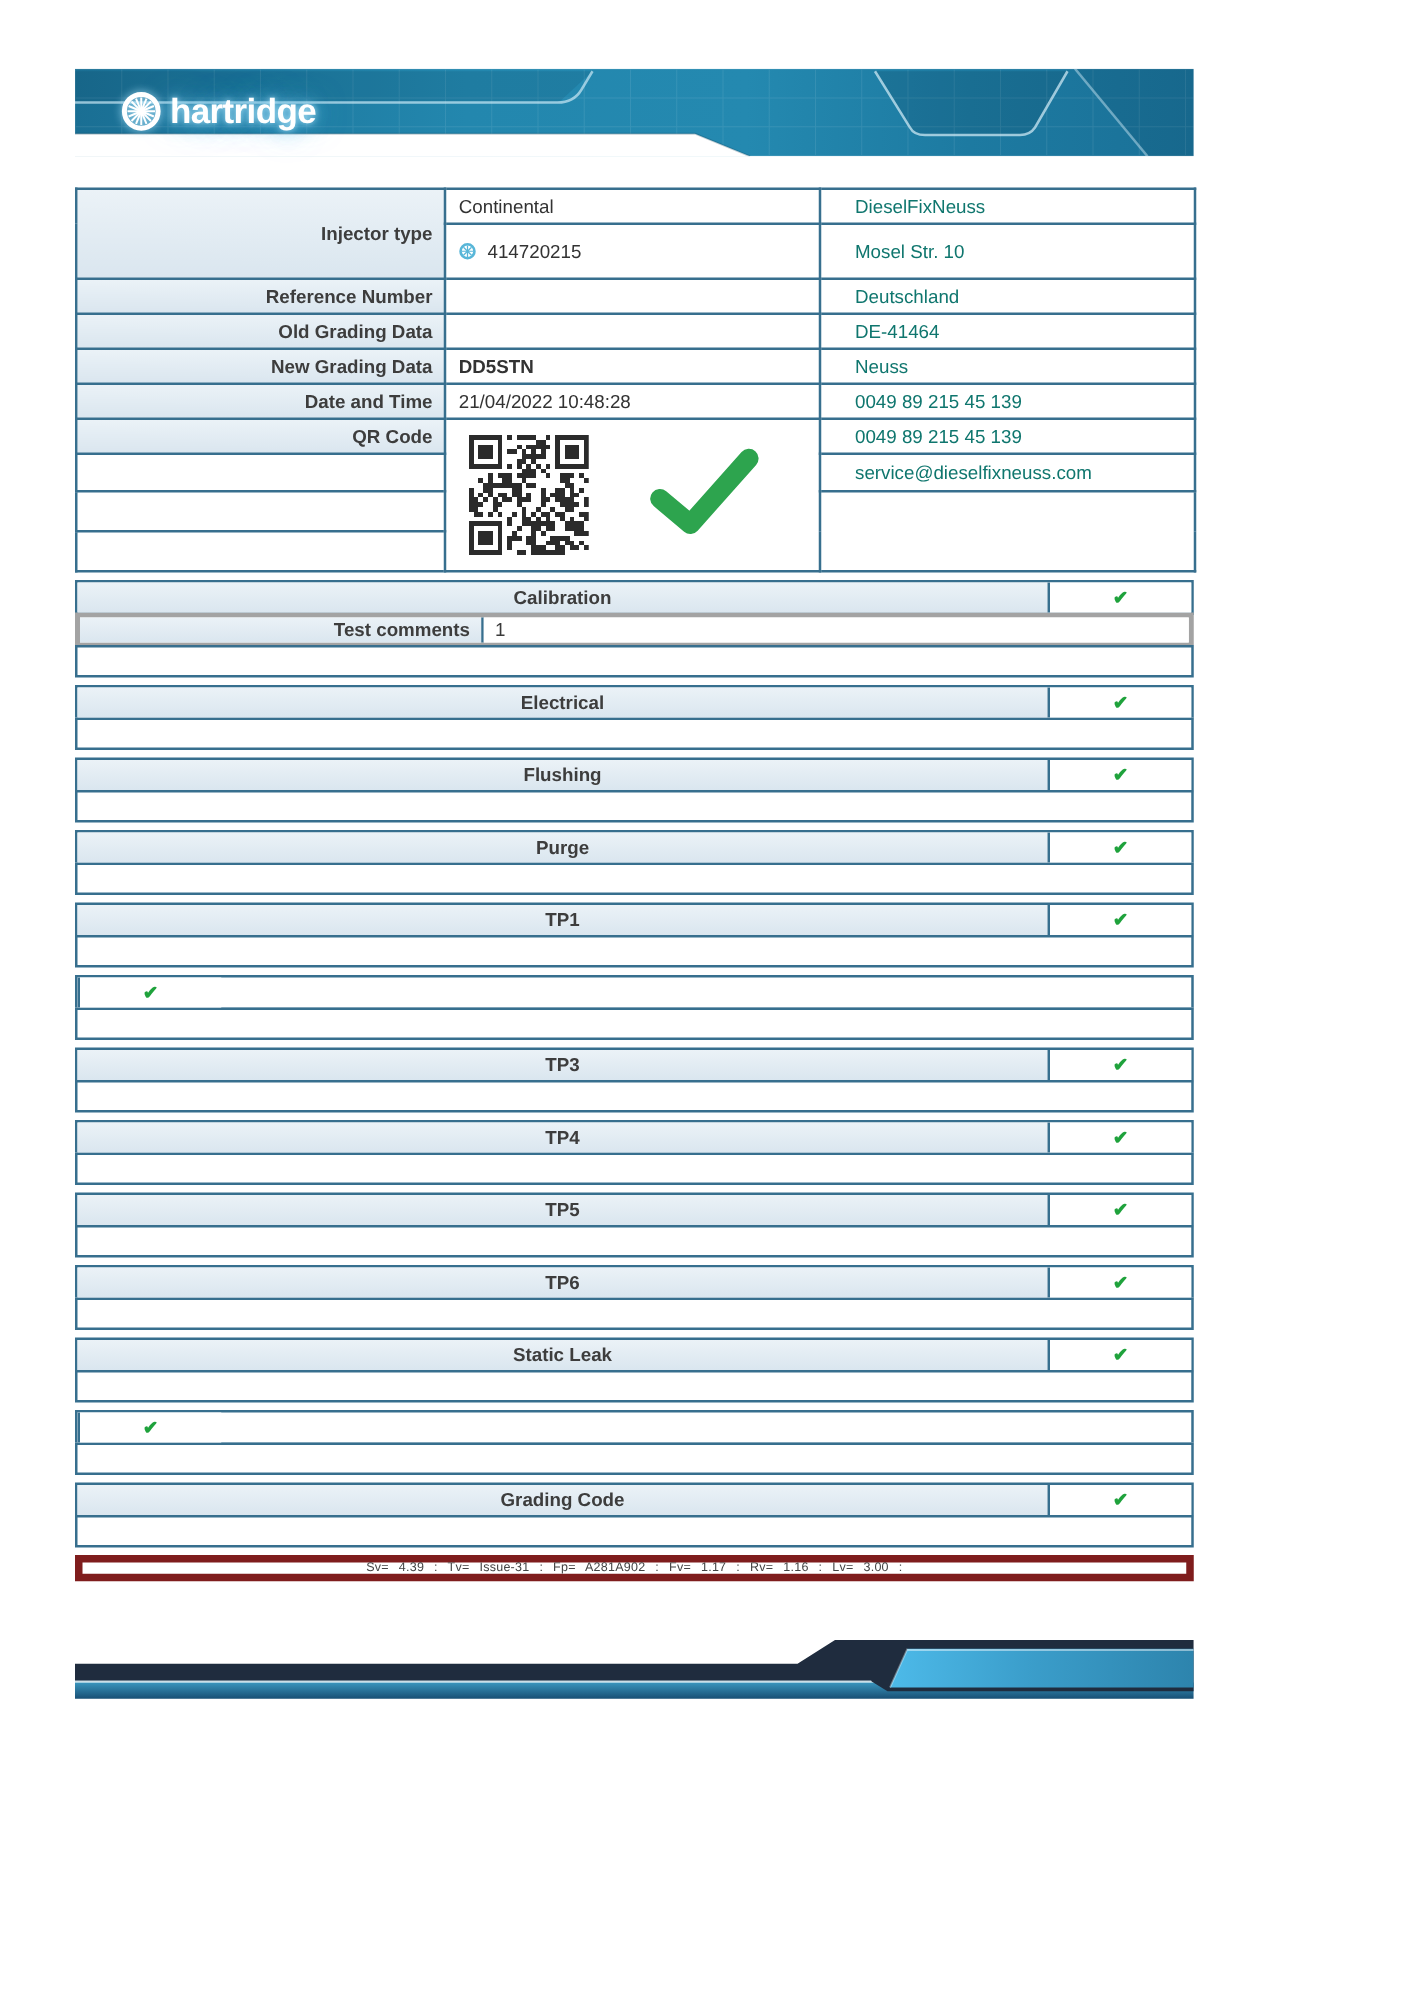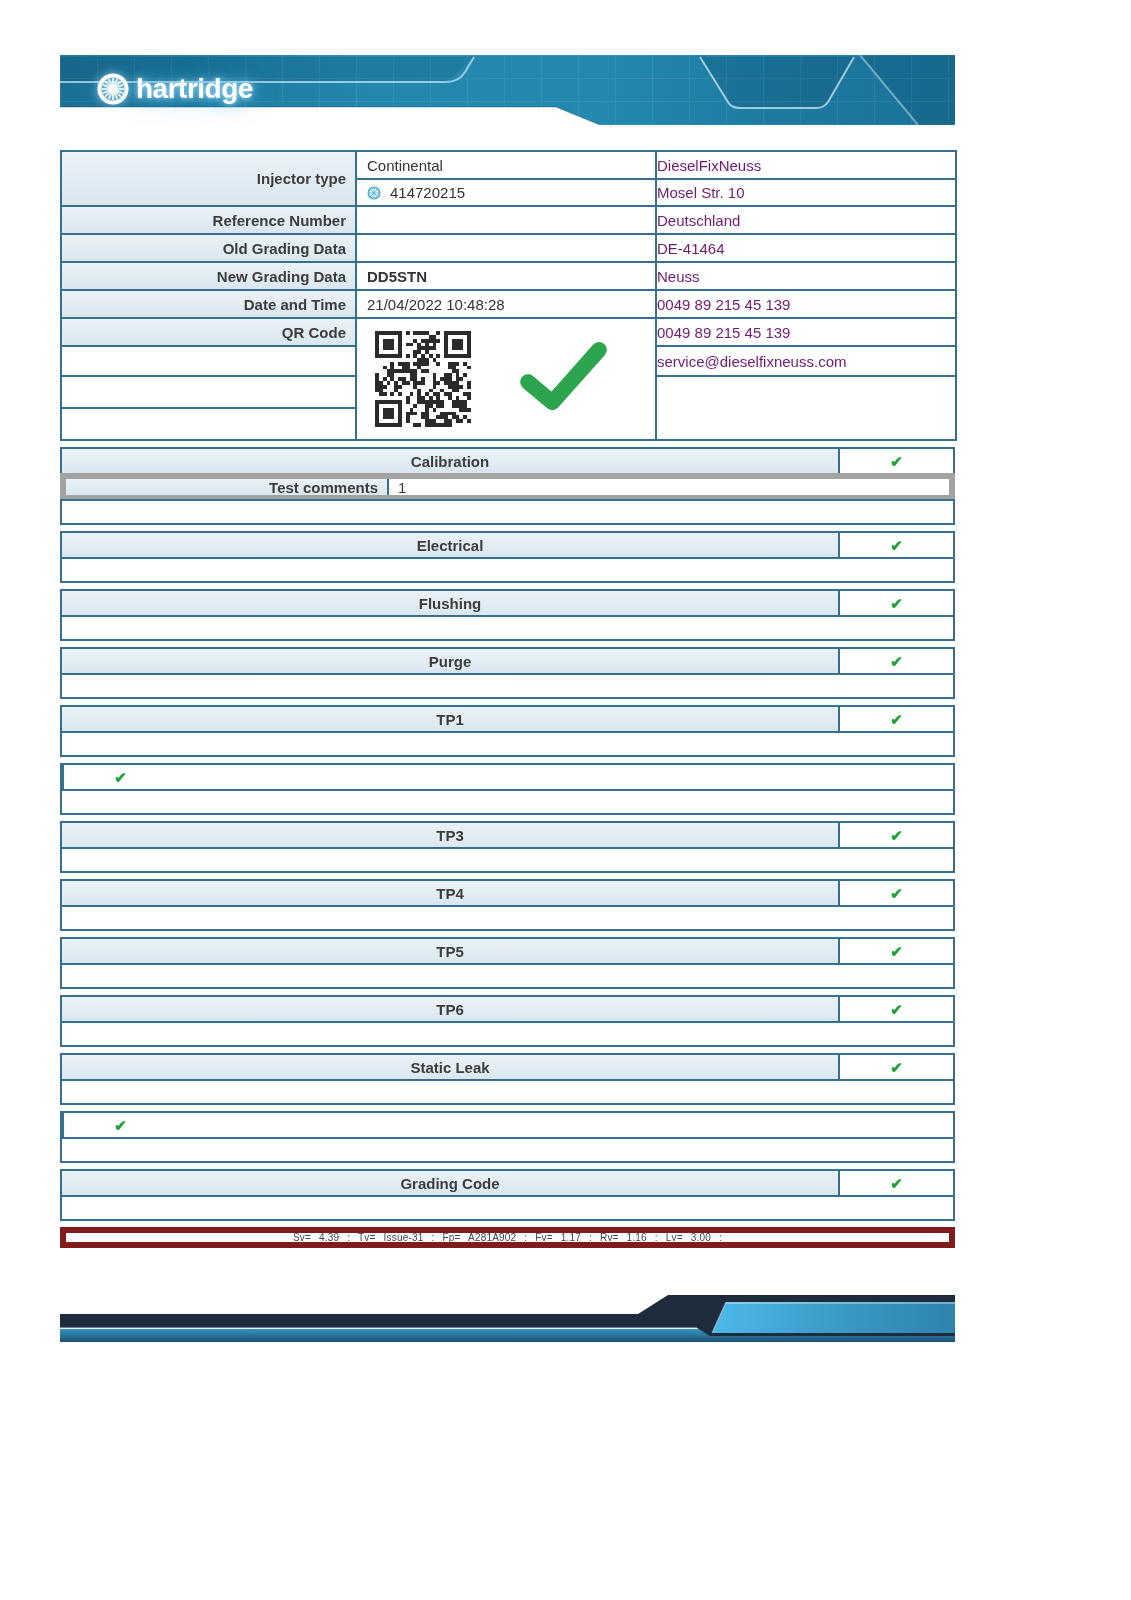--- a/index.html
+++ b/index.html
@@ -27,39 +27,39 @@
 
   
   table.info { border-collapse:collapse; table-layout:fixed; width:895px; margin-top:25px; }
   table.info td { border:2px solid #376f8e; font-size:15px; vertical-align:middle; overflow:hidden; }
   td.lbl {
     background:linear-gradient(180deg,#ebf2f7 0%,#dae6ef 100%);
     text-align:right; padding-right:9px; font-weight:bold; color:#3d3d3d;
   }
   td.val { background:#fff; padding-left:10px; color:#333;margin-top:12px; }
   td.val.bold { font-weight:bold; }
-  td.addr { background:#fff; padding-left:0; color:#701a75;margin-left:21px; }
+  td.addr { background:#fff; padding-left:27px; color:#0f766e;margin-left:21px; }
   td.ghost { border:none; background:#fff; }
   td.qrcell { background:#fff; vertical-align:middle; }
   .qrwrap { display:flex; align-items:center; padding-left:18px; gap:48px; }
   .serial { display:flex; align-items:center; gap:9px; }
 
   
   .tests { margin-top:6px; width:895px; }
   .block { margin-bottom:6px; }
   .sec-row { display:flex; height:28px; border:2px solid #376f8e; }
   .sec-label {
     flex:1; background:linear-gradient(180deg,#ebf2f7 0%,#dae6ef 100%);
     display:flex; align-items:center; justify-content:center;
     font-size:15px; font-weight:bold; color:#3d3d3d;
   }
   .sec-check { width:115px; border-left:2px solid #376f8e; background:#fff;
     display:flex; align-items:center; justify-content:center; }
   .check-glyph { color:#1fa23c; font-size:15px; font-weight:bold; line-height:1; }
-  .tc-row { display:flex; height:28px; border:6px solid #a3a3a3; margin-top:-2px; }
+  .tc-row { display:flex; height:28px; border:4px solid #a3a3a3; margin-top:-2px; }
   .tc-label { width:323px; background:linear-gradient(180deg,#ebf2f7 0%,#dae6ef 100%);
     border-right:2px solid #376f8e; display:flex; align-items:center; justify-content:flex-end;
     padding-right:9px; font-size:15px; font-weight:bold; color:#3d3d3d; }
   .tc-val { flex:1; background:#fff; display:flex; align-items:center; padding-left:9px; font-size:15px; }
   .empty-row { height:26px; border:2px solid #376f8e; background:#fff; margin-top:-2px; }
 
   .version-box {
     height:21px; border:6px solid #7f1d1d; background:#fff; margin-top:6px;
     display:flex; align-items:center; justify-content:center;
     font-size:10px; color:#444; word-spacing:5px; letter-spacing:.2px;
@@ -127,21 +127,21 @@
         <col style="width:295px">
         <col style="width:300px">
         <col style="width:300px">
       </colgroup>
     <tbody>
         <tr style="height:28px">
       <td class="lbl" rowspan="2">Injector type</td>
       <td class="val">Continental</td>
       <td class="addr">DieselFixNeuss</td>
     </tr>
-    <tr style="height:27px">
+    <tr style="height:44px">
       <td class="val">
         <span class="serial">
           <svg width="14" height="14" viewBox="0 0 34 34">
             <circle cx="17" cy="17" r="13.5" fill="none" stroke="#58b6d8" stroke-width="5"></circle>
             <g stroke="#58b6d8" stroke-width="2.4">
               <line x1="17" y1="6" x2="17" y2="28"></line>
                   <line x1="6" y1="17" x2="28" y2="17"></line>
               <line x1="9.2" y1="9.2" x2="24.8" y2="24.8"></line>
                   <line x1="24.8" y1="9.2" x2="9.2" y2="24.8"></line>
             </g>

